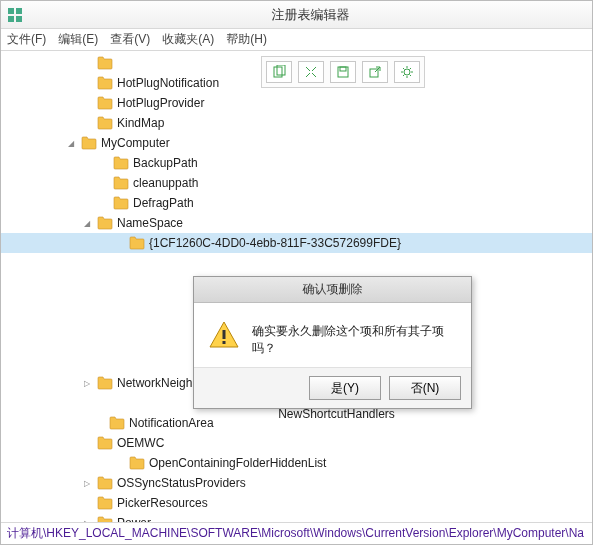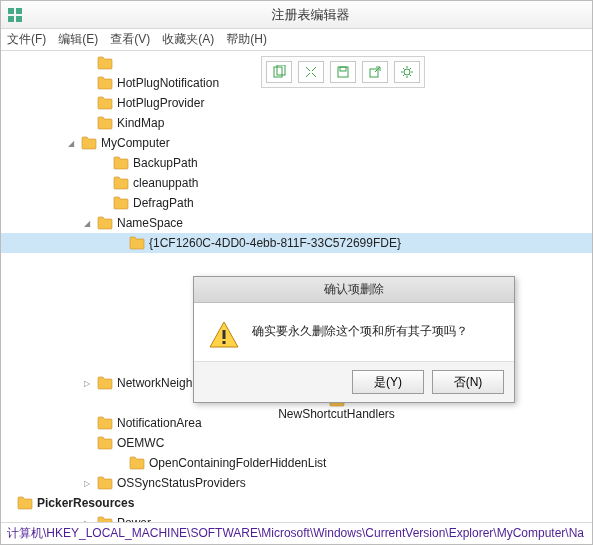--- a/index.html
+++ b/index.html
@@ -11,21 +11,21 @@
 .menubar span{color:#444;cursor:default}
 .toolbar{position:absolute;top:55px;left:260px;display:flex;gap:6px;background:#fcfcfc;border:1px solid #d0d0d0;padding:4px;z-index:2}
 .toolbtn{width:26px;height:22px;border:1px solid #c8c8c8;background:#fff;display:flex;align-items:center;justify-content:center;color:#3aa04a}
 .tree{position:absolute;top:50px;left:0;right:0;bottom:22px;overflow:hidden;padding:2px 0}
 .node{display:flex;align-items:center;height:20px;white-space:nowrap}
 .expander{width:12px;text-align:center;color:#888;font-size:10px}
 .foldericon{width:16px;height:14px;margin:0 4px;flex-shrink:0}
 .foldericon svg{display:block}
 .sel{background:#cde6f7}
 .node .label{color:#222}
-.dialog{position:absolute;top:275px;left:192px;width:322px;border:1px solid #9a9a9a;background:#000000;box-shadow:2px 2px 6px rgba(0,0,0,.25);z-index:5}
+.dialog{position:absolute;top:275px;left:192px;width:279px;border:1px solid #9a9a9a;background:#000000;box-shadow:2px 2px 6px rgba(0,0,0,.25);z-index:5}
 .dialog .dtitle{height:26px;background:linear-gradient(#e9e9e9,#d6d6d6);display:flex;align-items:center;justify-content:center;color:#333;border-bottom:1px solid #bdbdbd}
 .dialog .dbody{padding:16px 14px 10px;display:flex;align-items:flex-start;gap:12px;background:#fff}
 .warnicon{width:32px;height:32px;flex-shrink:0}
 .dialog .dmsg{color:#222;padding-top:4px}
 .dialog .dbtns{display:flex;justify-content:flex-end;gap:8px;padding:8px 10px;background:#f4f4f4;border-top:1px solid #e0e0e0}
 .dbtn{min-width:72px;height:24px;border:1px solid #9b9b9b;background:linear-gradient(#fefefe,#e6e6e6);display:flex;align-items:center;justify-content:center;cursor:default}
 .statusbar{position:absolute;bottom:0;left:0;right:0;height:22px;border-top:1px solid #d8d8d8;display:flex;align-items:center;padding:0 6px;color:#4c1d95;white-space:nowrap;overflow:hidden}
 </style>
 </head>
 <body>
@@ -201,21 +201,21 @@
     </div>
     <div class="node" style="padding-left: 80px; flex-direction: column;">
       <span class="expander" style="font-size: 8px;"></span>
       <span class="foldericon">
         <svg viewBox="0 0 16 14">
           <path d="M1 3 L1 12 Q1 13 2 13 L14 13 Q15 13 15 12 L15 4 Q15 3 14 3 L7 3 L6 1 L2 1 Q1 1 1 2 Z" fill="#f6c24b" stroke="#c9902a" stroke-width="0.6"></path>
         </svg>
       </span>
       <span class="label">NewShortcutHandlers</span>
     </div>
-    <div class="node" style="padding-left: 80px;">
+    <div class="node" style="padding-left: 80px; margin-left: 12px;">
       <span class="expander" style="font-size: 8px;"></span>
       <span class="foldericon">
         <svg viewBox="0 0 16 14">
           <path d="M1 3 L1 12 Q1 13 2 13 L14 13 Q15 13 15 12 L15 4 Q15 3 14 3 L7 3 L6 1 L2 1 Q1 1 1 2 Z" fill="#f6c24b" stroke="#c9902a" stroke-width="0.6"></path>
         </svg>
       </span>
       <span class="label">NotificationArea</span>
     </div>
     <div class="node" style="padding-left: 80px;">
       <span class="expander" style="font-size: 8px;"></span>
@@ -237,21 +237,21 @@
     </div>
     <div class="node" style="padding-left: 80px;">
       <span class="expander" style="font-size: 8px;">▷</span>
       <span class="foldericon">
         <svg viewBox="0 0 16 14">
           <path d="M1 3 L1 12 Q1 13 2 13 L14 13 Q15 13 15 12 L15 4 Q15 3 14 3 L7 3 L6 1 L2 1 Q1 1 1 2 Z" fill="#f6c24b" stroke="#c9902a" stroke-width="0.6"></path>
         </svg>
       </span>
       <span class="label">OSSyncStatusProviders</span>
     </div>
-    <div class="node" style=" font-weight: bold;">
+    <div class="node" style="padding-left: 80px;">
       <span class="expander" style="font-size: 8px;"></span>
       <span class="foldericon">
         <svg viewBox="0 0 16 14">
           <path d="M1 3 L1 12 Q1 13 2 13 L14 13 Q15 13 15 12 L15 4 Q15 3 14 3 L7 3 L6 1 L2 1 Q1 1 1 2 Z" fill="#f6c24b" stroke="#c9902a" stroke-width="0.6"></path>
         </svg>
       </span>
       <span class="label">PickerResources</span>
     </div>
     <div class="node" style="padding-left: 80px;">
       <span class="expander" style="font-size: 8px;">▷</span>

